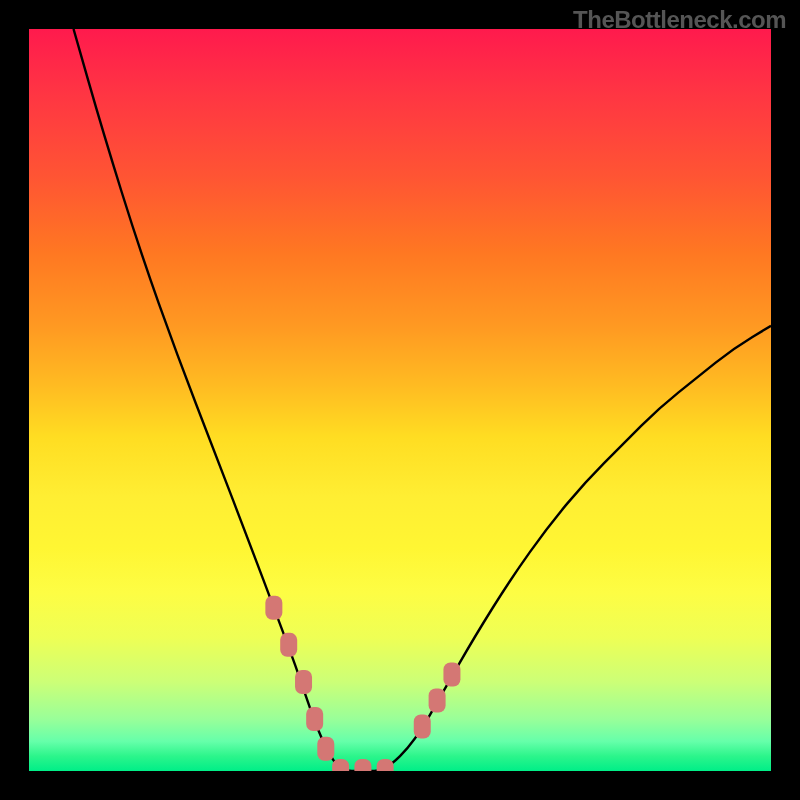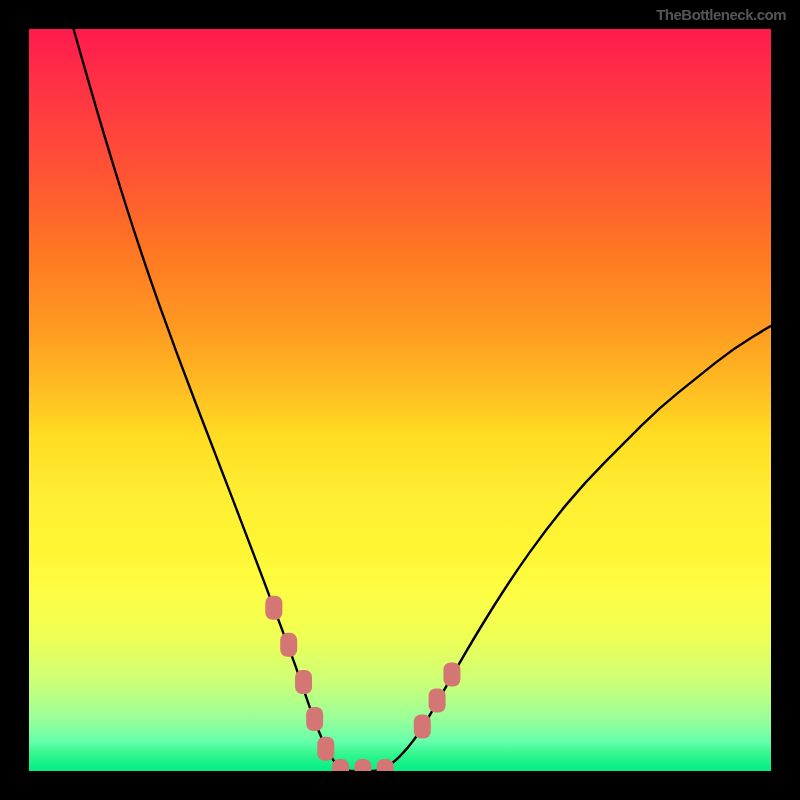--- a/index.html
+++ b/index.html
@@ -39,21 +39,21 @@
       #99ff99 93%,
       #66ffaa 96%,
       #2cf58b 98%,
       #00ee88 100%
     );
   }
   .watermark {
     position: absolute;
     top: 6px;
     right: 14px;
-    font-size: 15px;
+    font-size: 24px;
     font-weight: bold;
     color: #555;
     letter-spacing: -0.5px;
   }
   svg.curve {
     position: absolute;
     left: 0;
     top: 0;
     width: 742px;
     height: 742px;

